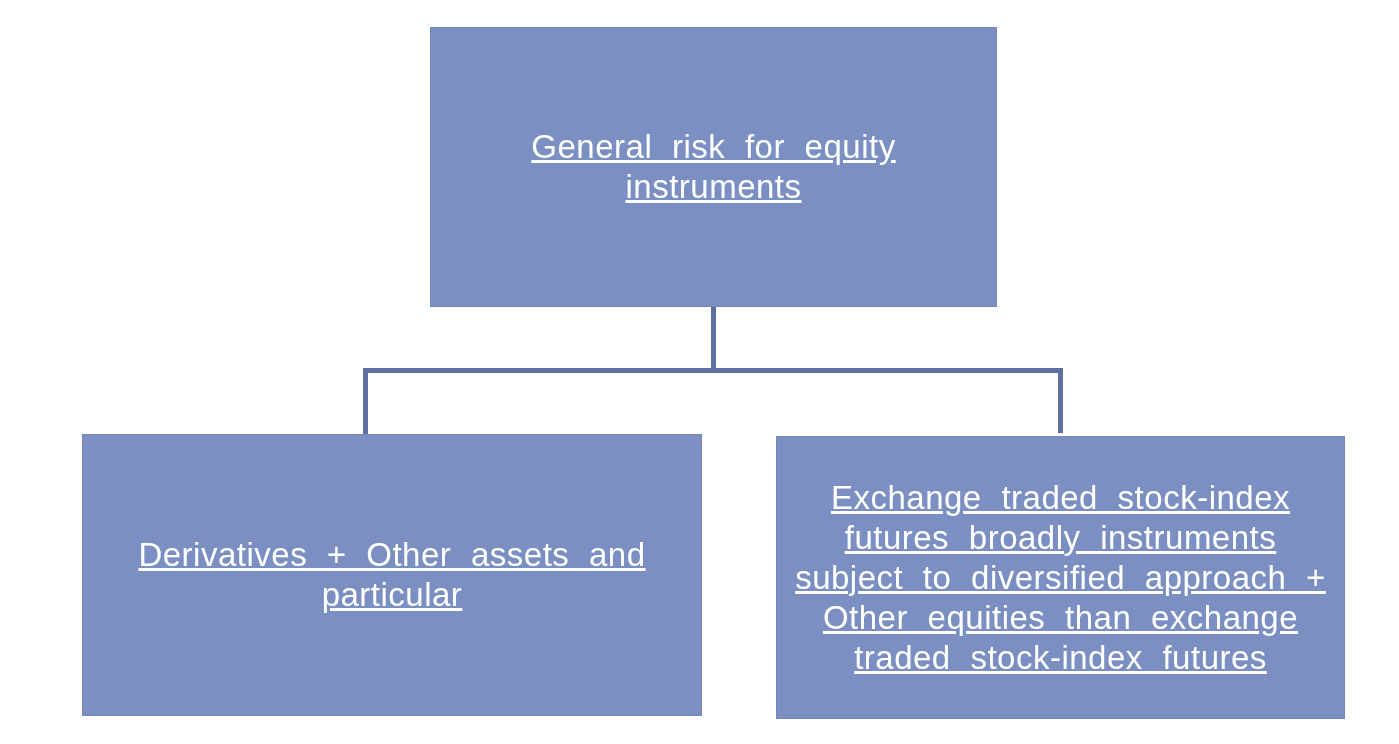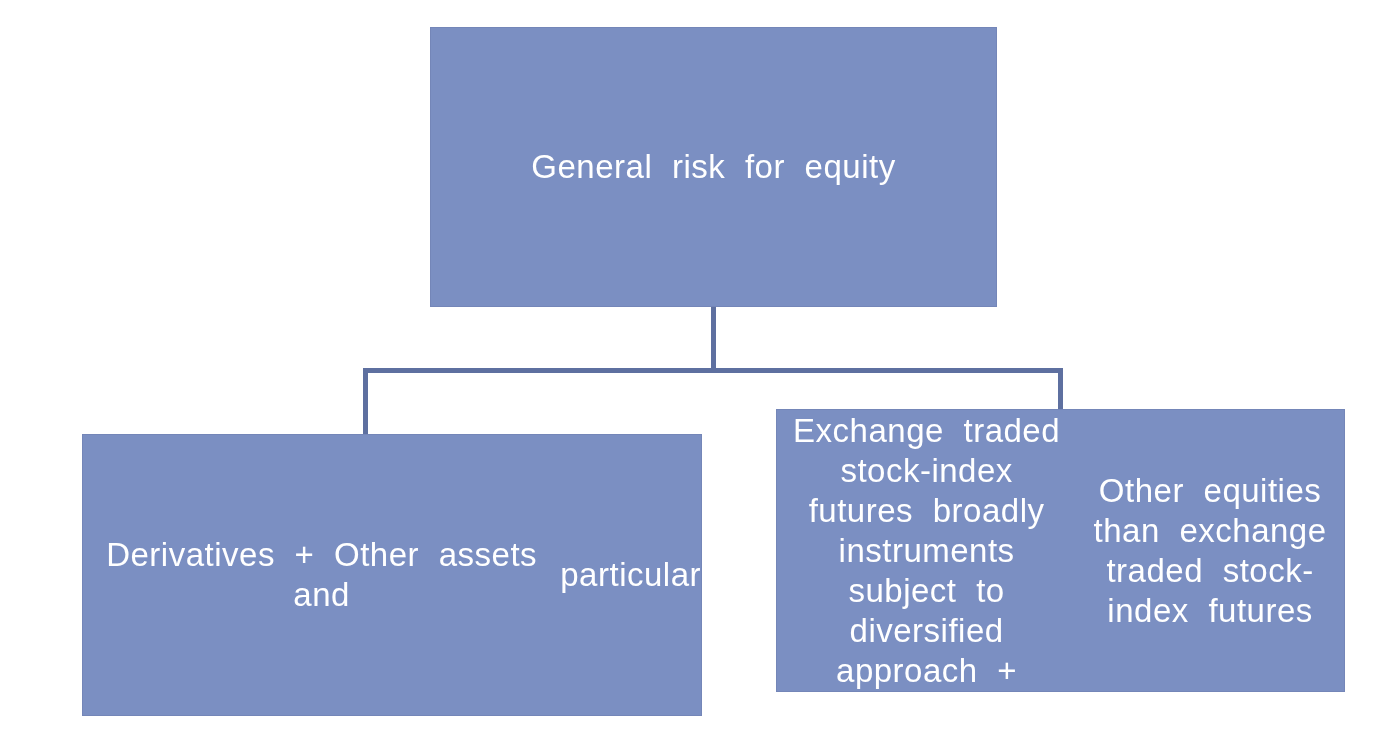--- a/index.html
+++ b/index.html
@@ -18,44 +18,45 @@
     width: 1399px;
     height: 744px;
   }
   .node {
     position: absolute;
     box-sizing: border-box;
     background: #7b8fc2;
     border: 1px solid #7486b8;
     color: #ffffff;
     display: flex;
-    flex-direction: row;
+    flex-direction: column;
     justify-content: center;
     align-items: center;
     text-align: center;
     font-size: 33px;
     line-height: 40px;
     letter-spacing: 0.5px;
     word-spacing: 10px;
+    text-decoration: underline;
   }
   .node-root {
     left: 430px;
     top: 27px;
     width: 567px;
     height: 280px;
   }
   .node-left {
     left: 82px;
     top: 434px;
     width: 620px;
     height: 282px;
   }
   .node-right {
     left: 776px;
-    top: 409px;
+    top: 436px;
     width: 569px;
     height: 283px;
   }
   .para + .para {
   }
   .connector {
     position: absolute;
     background: #5e70a0;
   }
   .connector-stem {
@@ -83,20 +84,21 @@
     height: 65px;
   }
 </style>
 </head>
 <body>
 
 <div class="diagram">
 
   <div class="node node-root">
     <div class="line">General risk for equity</div>
+    <div class="line">instruments</div>
   </div>
 
   <div class="connector connector-stem"></div>
   <div class="connector connector-hbar"></div>
   <div class="connector connector-left-drop"></div>
   <div class="connector connector-right-drop"></div>
 
   <div class="node node-left">
     <div class="line">Derivatives + Other assets and</div>
     <div class="line">particular</div>

